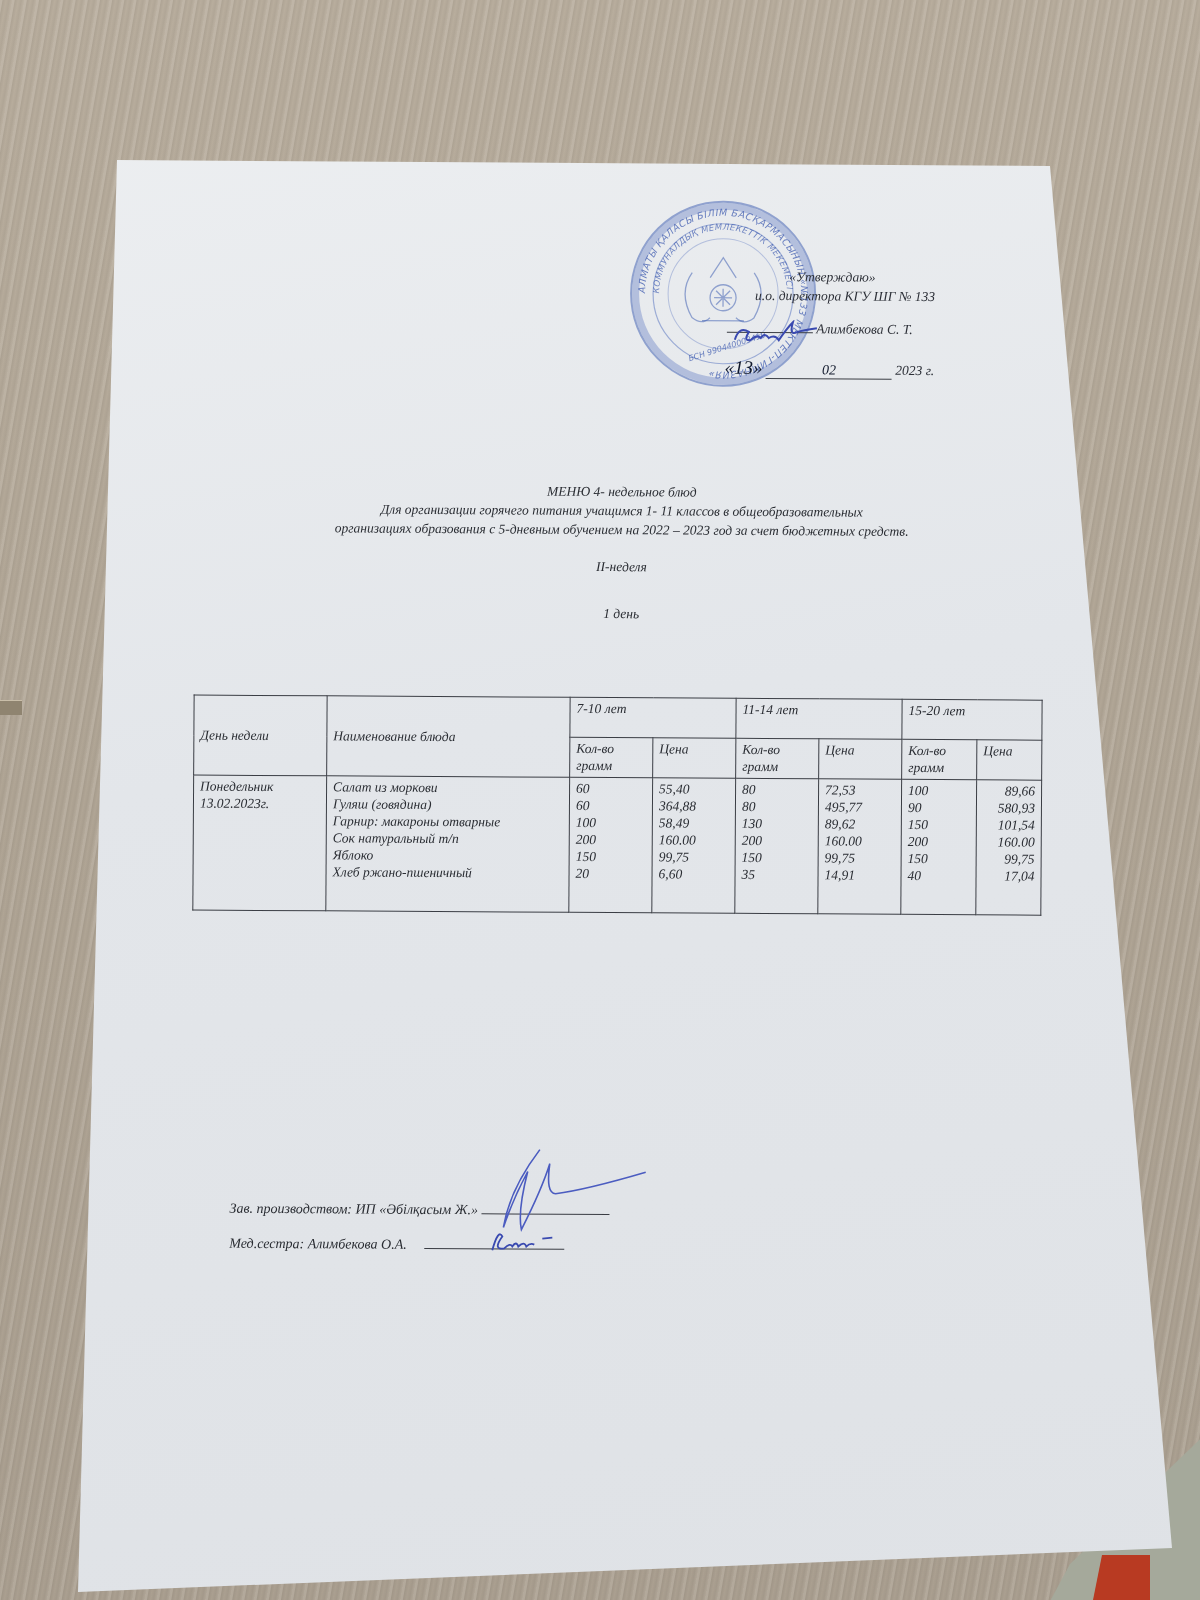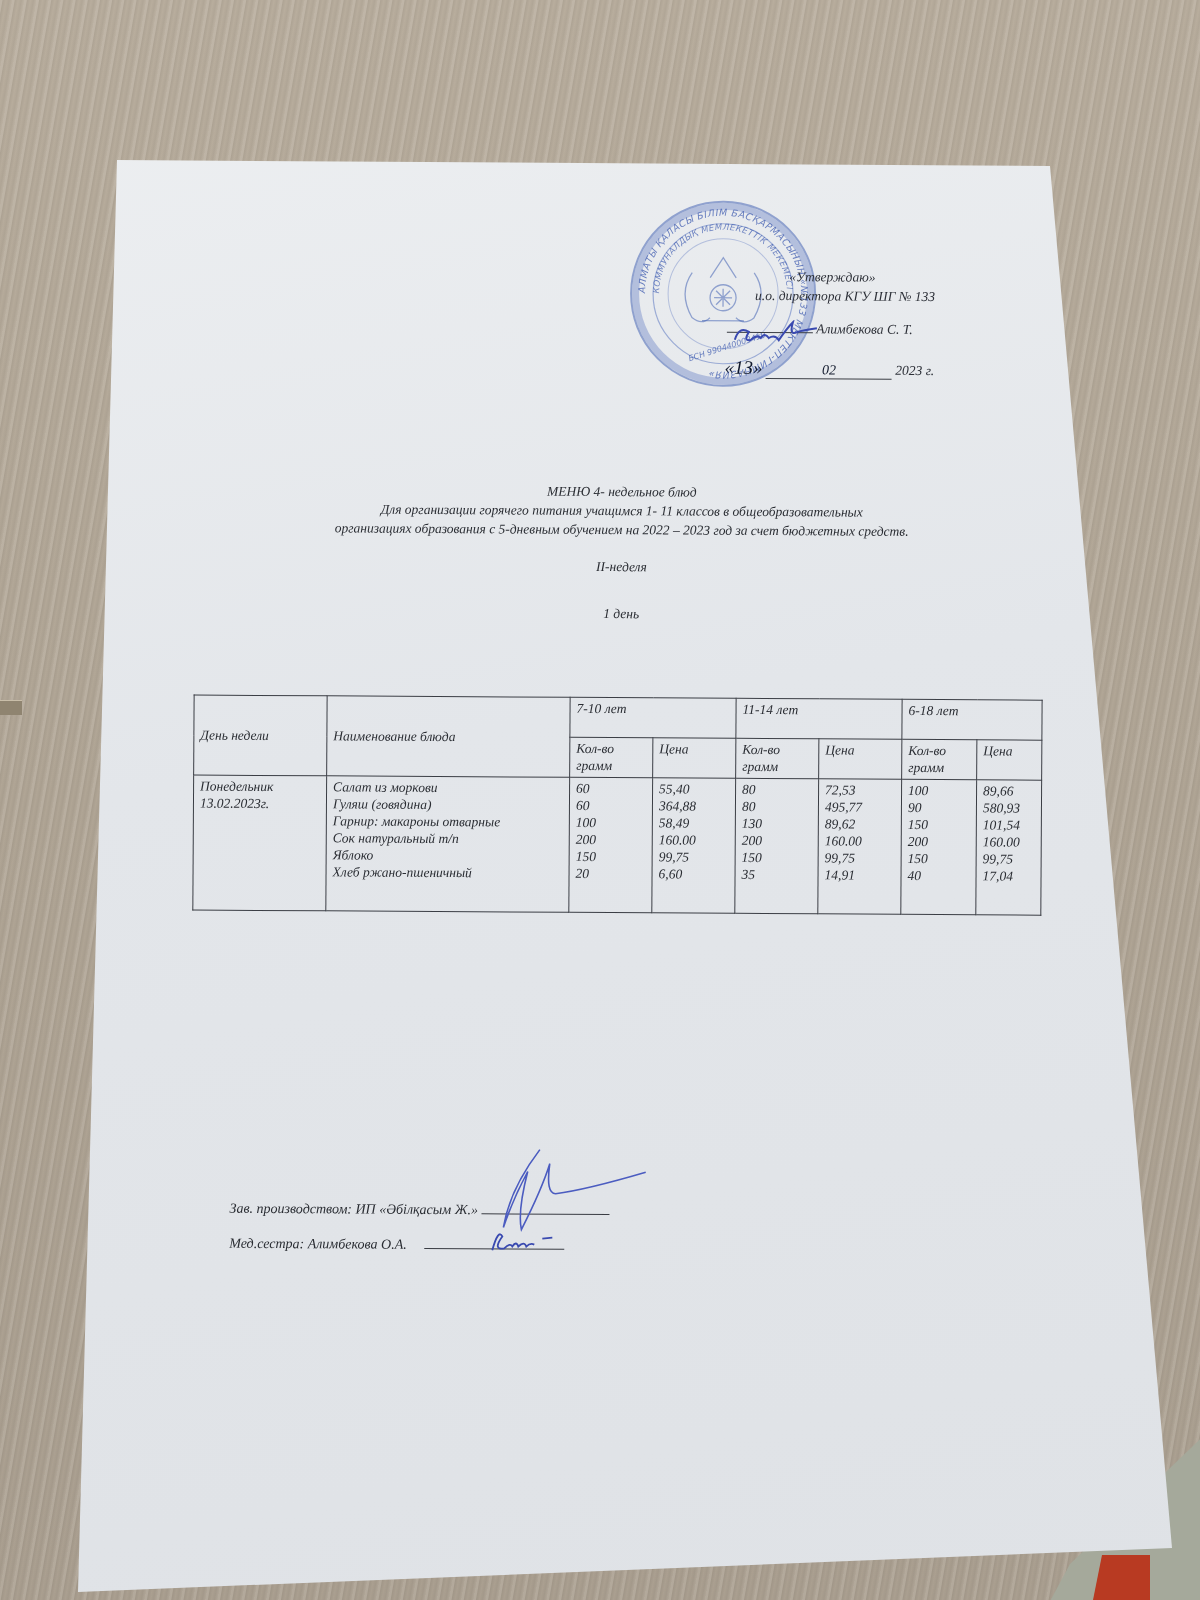--- a/index.html
+++ b/index.html
@@ -119,21 +119,21 @@
     <div style="margin-top:28px;">1  день</div>
   </div>
 
   <table class="menu">
     <tbody>
         <tr style="height:40px;">
       <td rowspan="2" style="width:120px; vertical-align:middle;">День недели</td>
       <td rowspan="2" style="width:230px; vertical-align:middle;">Наименование блюда</td>
       <td colspan="2">7-10 лет</td>
       <td colspan="2">11-14 лет</td>
-      <td colspan="2">6-18 лет</td>
+      <td colspan="2">15-20 лет</td>
     </tr>
     <tr style="height:40px;">
       <td style="width:70px; white-space:normal;">Кол-во грамм</td>
       <td style="width:70px;">Цена</td>
       <td style="width:70px; white-space:normal;">Кол-во грамм</td>
       <td style="width:70px;">Цена</td>
       <td style="width:62px; white-space:normal;">Кол-во грамм</td>
       <td style="width:52px;">Цена</td>
     </tr>
     <tr>
@@ -182,21 +182,21 @@
         <div>14,91</div>
       </td>
       <td>
         <div>100</div>
         <div>90</div>
         <div>150</div>
         <div>200</div>
         <div>150</div>
         <div>40</div>
       </td>
-      <td style="text-align:left;font-style:italic;">
+      <td style="text-align:right;font-style:italic;">
         <div>89,66</div>
         <div>580,93</div>
         <div>101,54</div>
         <div>160.00</div>
         <div>99,75</div>
         <div>17,04</div>
       </td>
     </tr>
   </tbody>
     </table>

